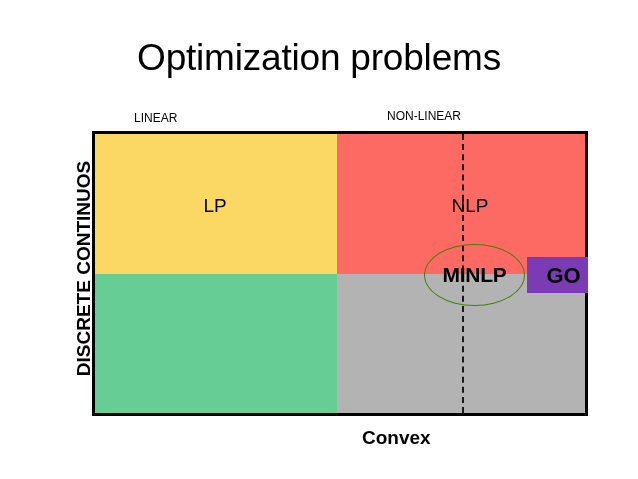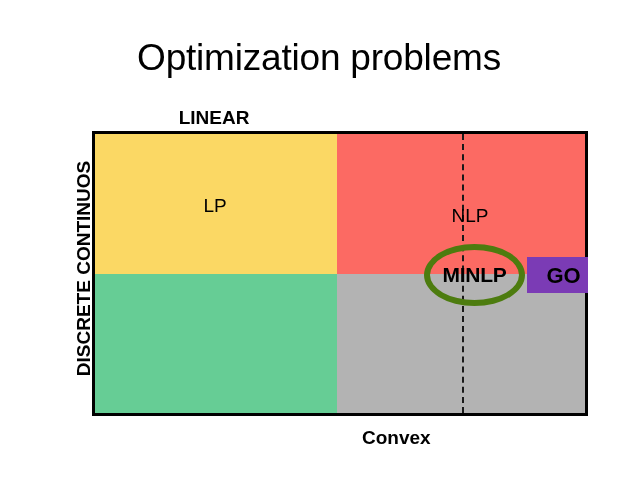--- a/index.html
+++ b/index.html
@@ -33,25 +33,25 @@
     font-size: 37px;
     font-weight: 400;
     line-height: 44px;
     letter-spacing: -0.2px;
     white-space: nowrap;
   }
 
   
   .col-header {
     position: absolute;
-    font-size: 19px;
-    font-weight: 700;
-    line-height: 22px;
-    white-space: nowrap;
-    text-align: center;
+    font-size: 12px;
+    font-weight: 400;
+    line-height: 22px;
+    white-space: nowrap;
+    text-align: left;
   }
   #header-linear {
     left: 134px;
     top: 107px;
     width: 160px;
   }
   #header-nonlinear {
     left: 387px;
     top: 105px;
     width: 180px;
@@ -97,40 +97,40 @@
   }
 
   #q-lp      { left: 0;     top: 0;    width: 242px; height: 140px; background: #FBD864; }
   #q-nlp     { left: 242px; top: 0;    width: 248px; height: 140px; background: #FC6A63; }
   #q-ip      { left: 0;     top: 140px;width: 242px; height: 139px; background: #66CD95; }
   #q-gray    { left: 242px; top: 140px;width: 248px; height: 139px; background: #B3B3B3; }
 
   #label-lp   { left: 60px;  top: 61px;  width: 120px; }
   #label-milp { left: 55px;  top: 131px; width: 130px; }
   #label-ip   { left: 60px;  top: 204px; width: 120px; }
-  #label-nlp  { left: 315px; top: 61px;  width: 120px; margin-top: 10px; }
+  #label-nlp  { left: 315px; top: 61px;  width: 120px; }
 
   
   #dashed-divider {
     position: absolute;
     left: 367px;
     top: 0;
     width: 0;
     height: 279px;
     border-left: 2px dashed #1a1a1a;
   }
 
   
   #minlp-ellipse {
     position: absolute;
     left: 329px;
     top: 110px;
     width: 101px;
     height: 62px;
-    border: 6px solid #4d7c0f;
+    border: 1px solid #4d7c0f;
     border-radius: 50%;
     box-sizing: border-box;
     background: transparent;
     display: flex;
     align-items: center;
     justify-content: center;
   }
   #minlp-label {
     font-size: 21px;
     font-weight: 700;
@@ -175,20 +175,21 @@
 </style>
 </head>
 <body>
 
 <div id="slide">
 
   <div id="title">Optimization problems</div>
 
   <div id="header-linear" class="col-header">LINEAR</div>
 
+  <div id="header-nonlinear" class="col-header">NON-LINEAR</div>
 
   <div id="y-axis-label">DISCRETE CONTINUOS</div>
 
   <div id="matrix">
 
     <div id="q-lp" class="quadrant"></div>
 
     <div id="q-nlp" class="quadrant"></div>
 
     <div id="q-ip" class="quadrant"></div>

